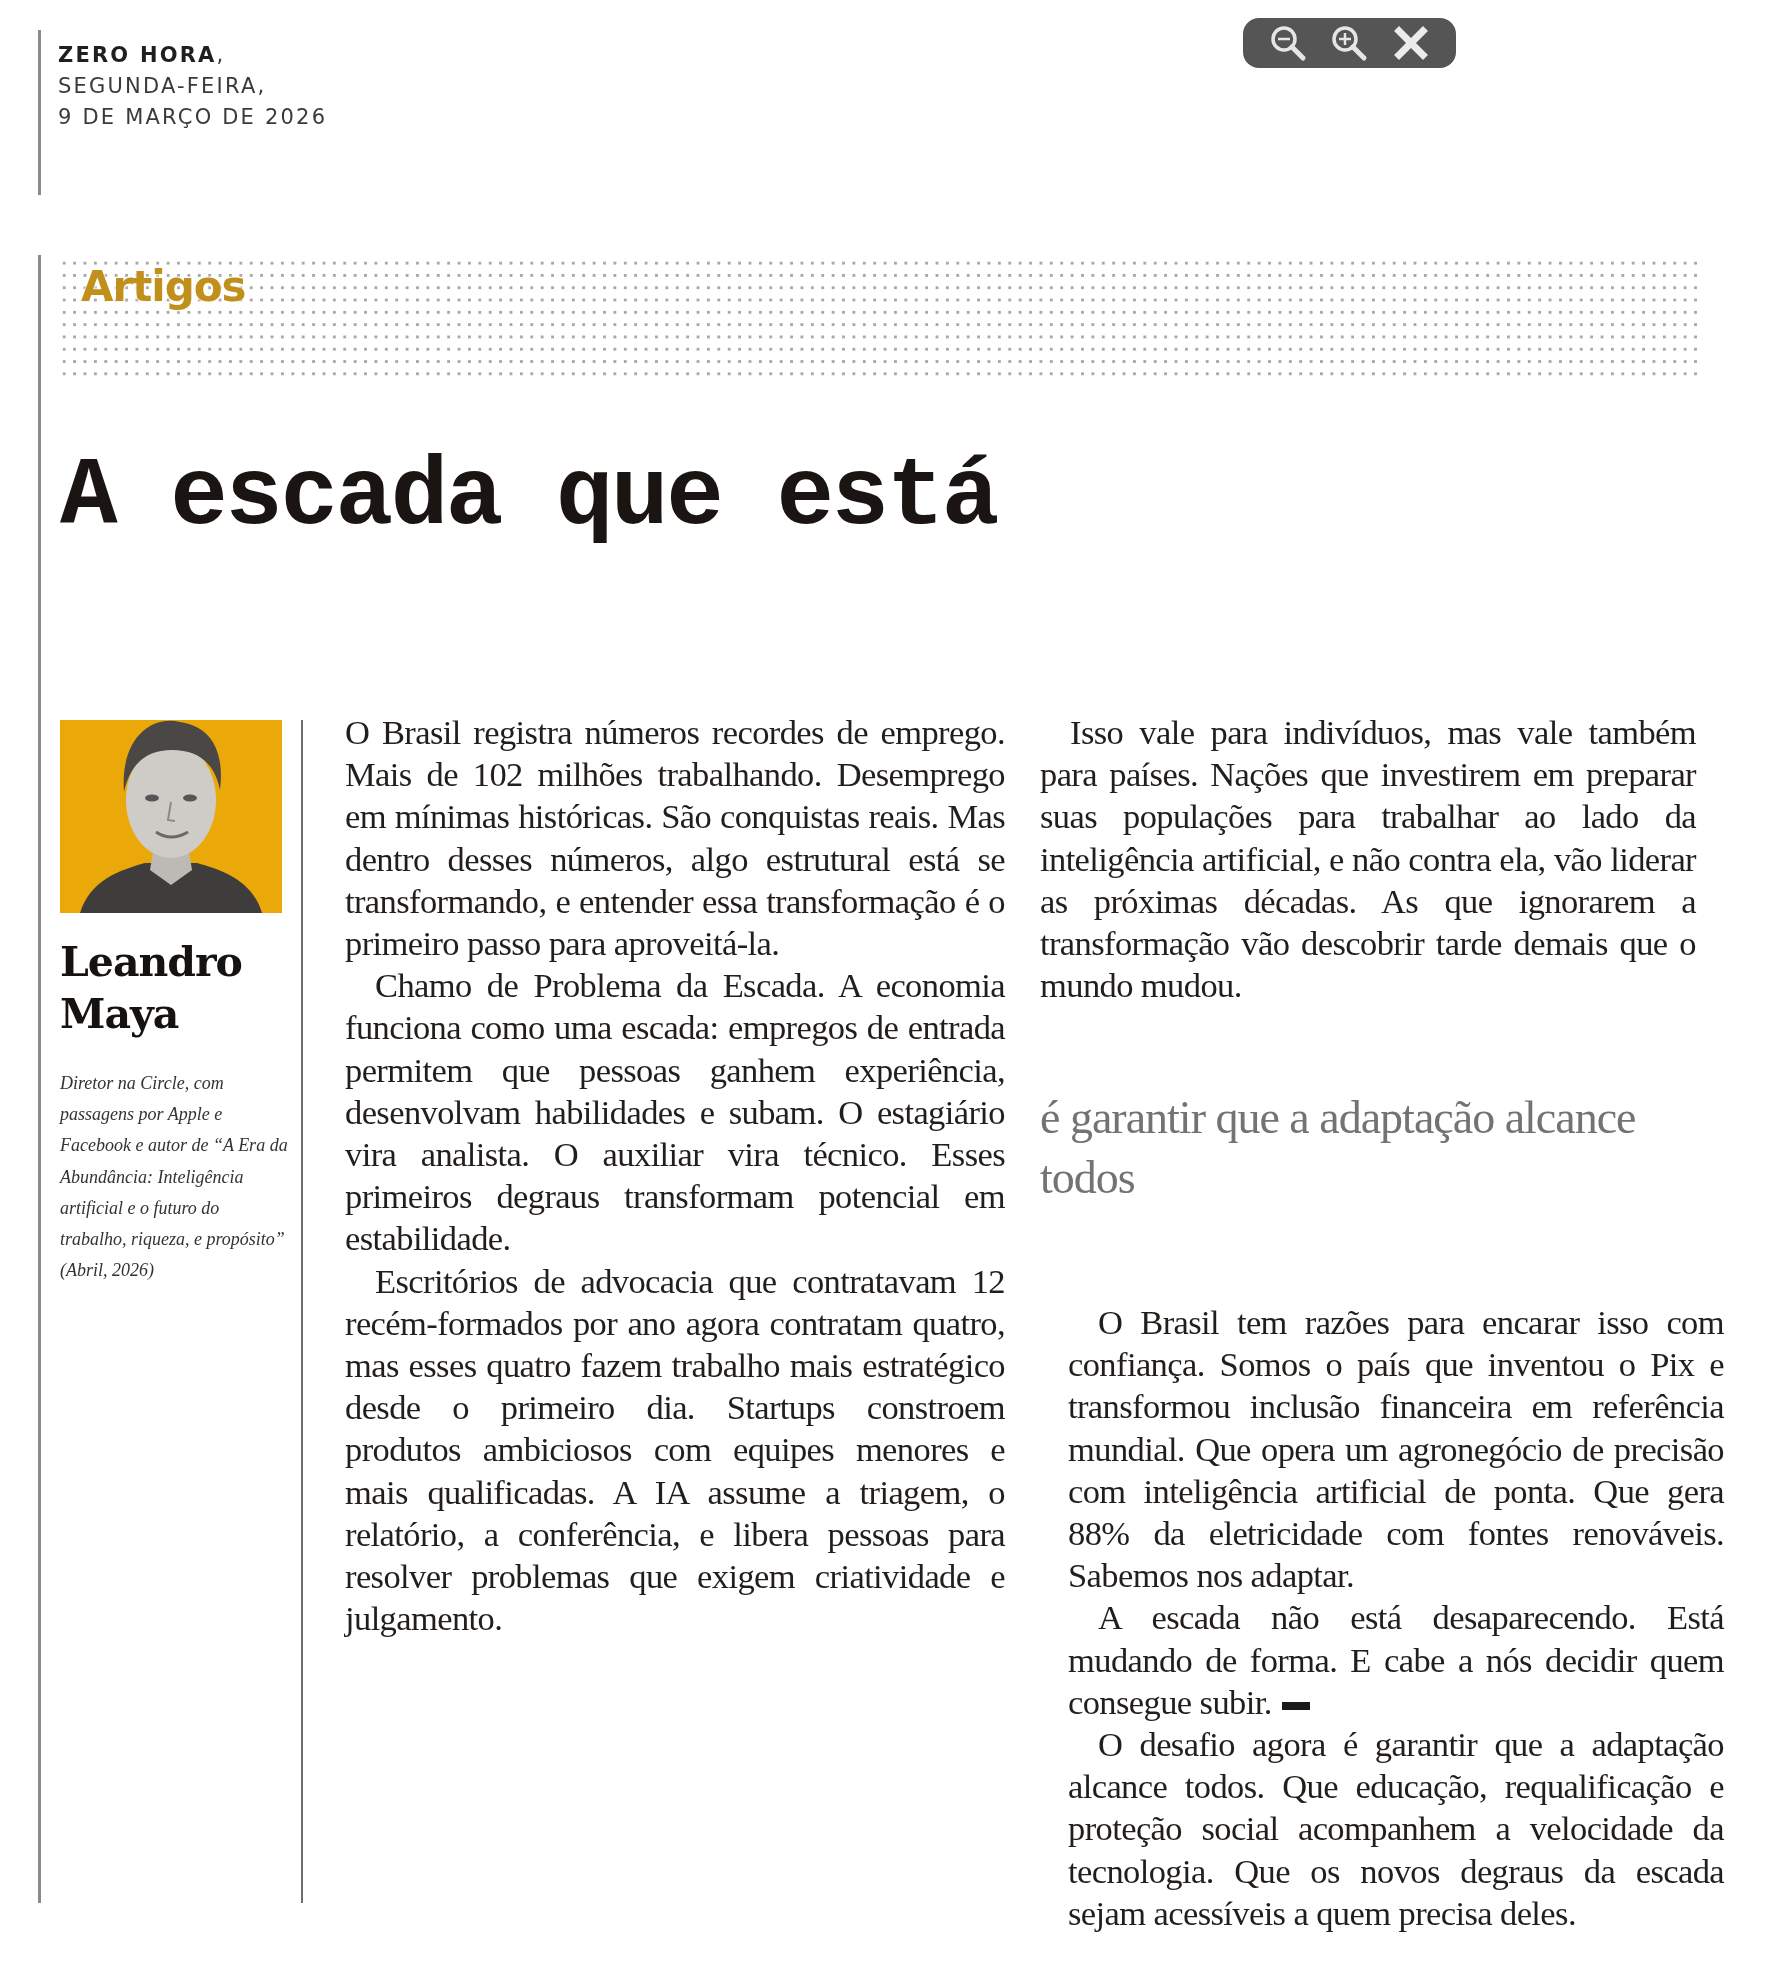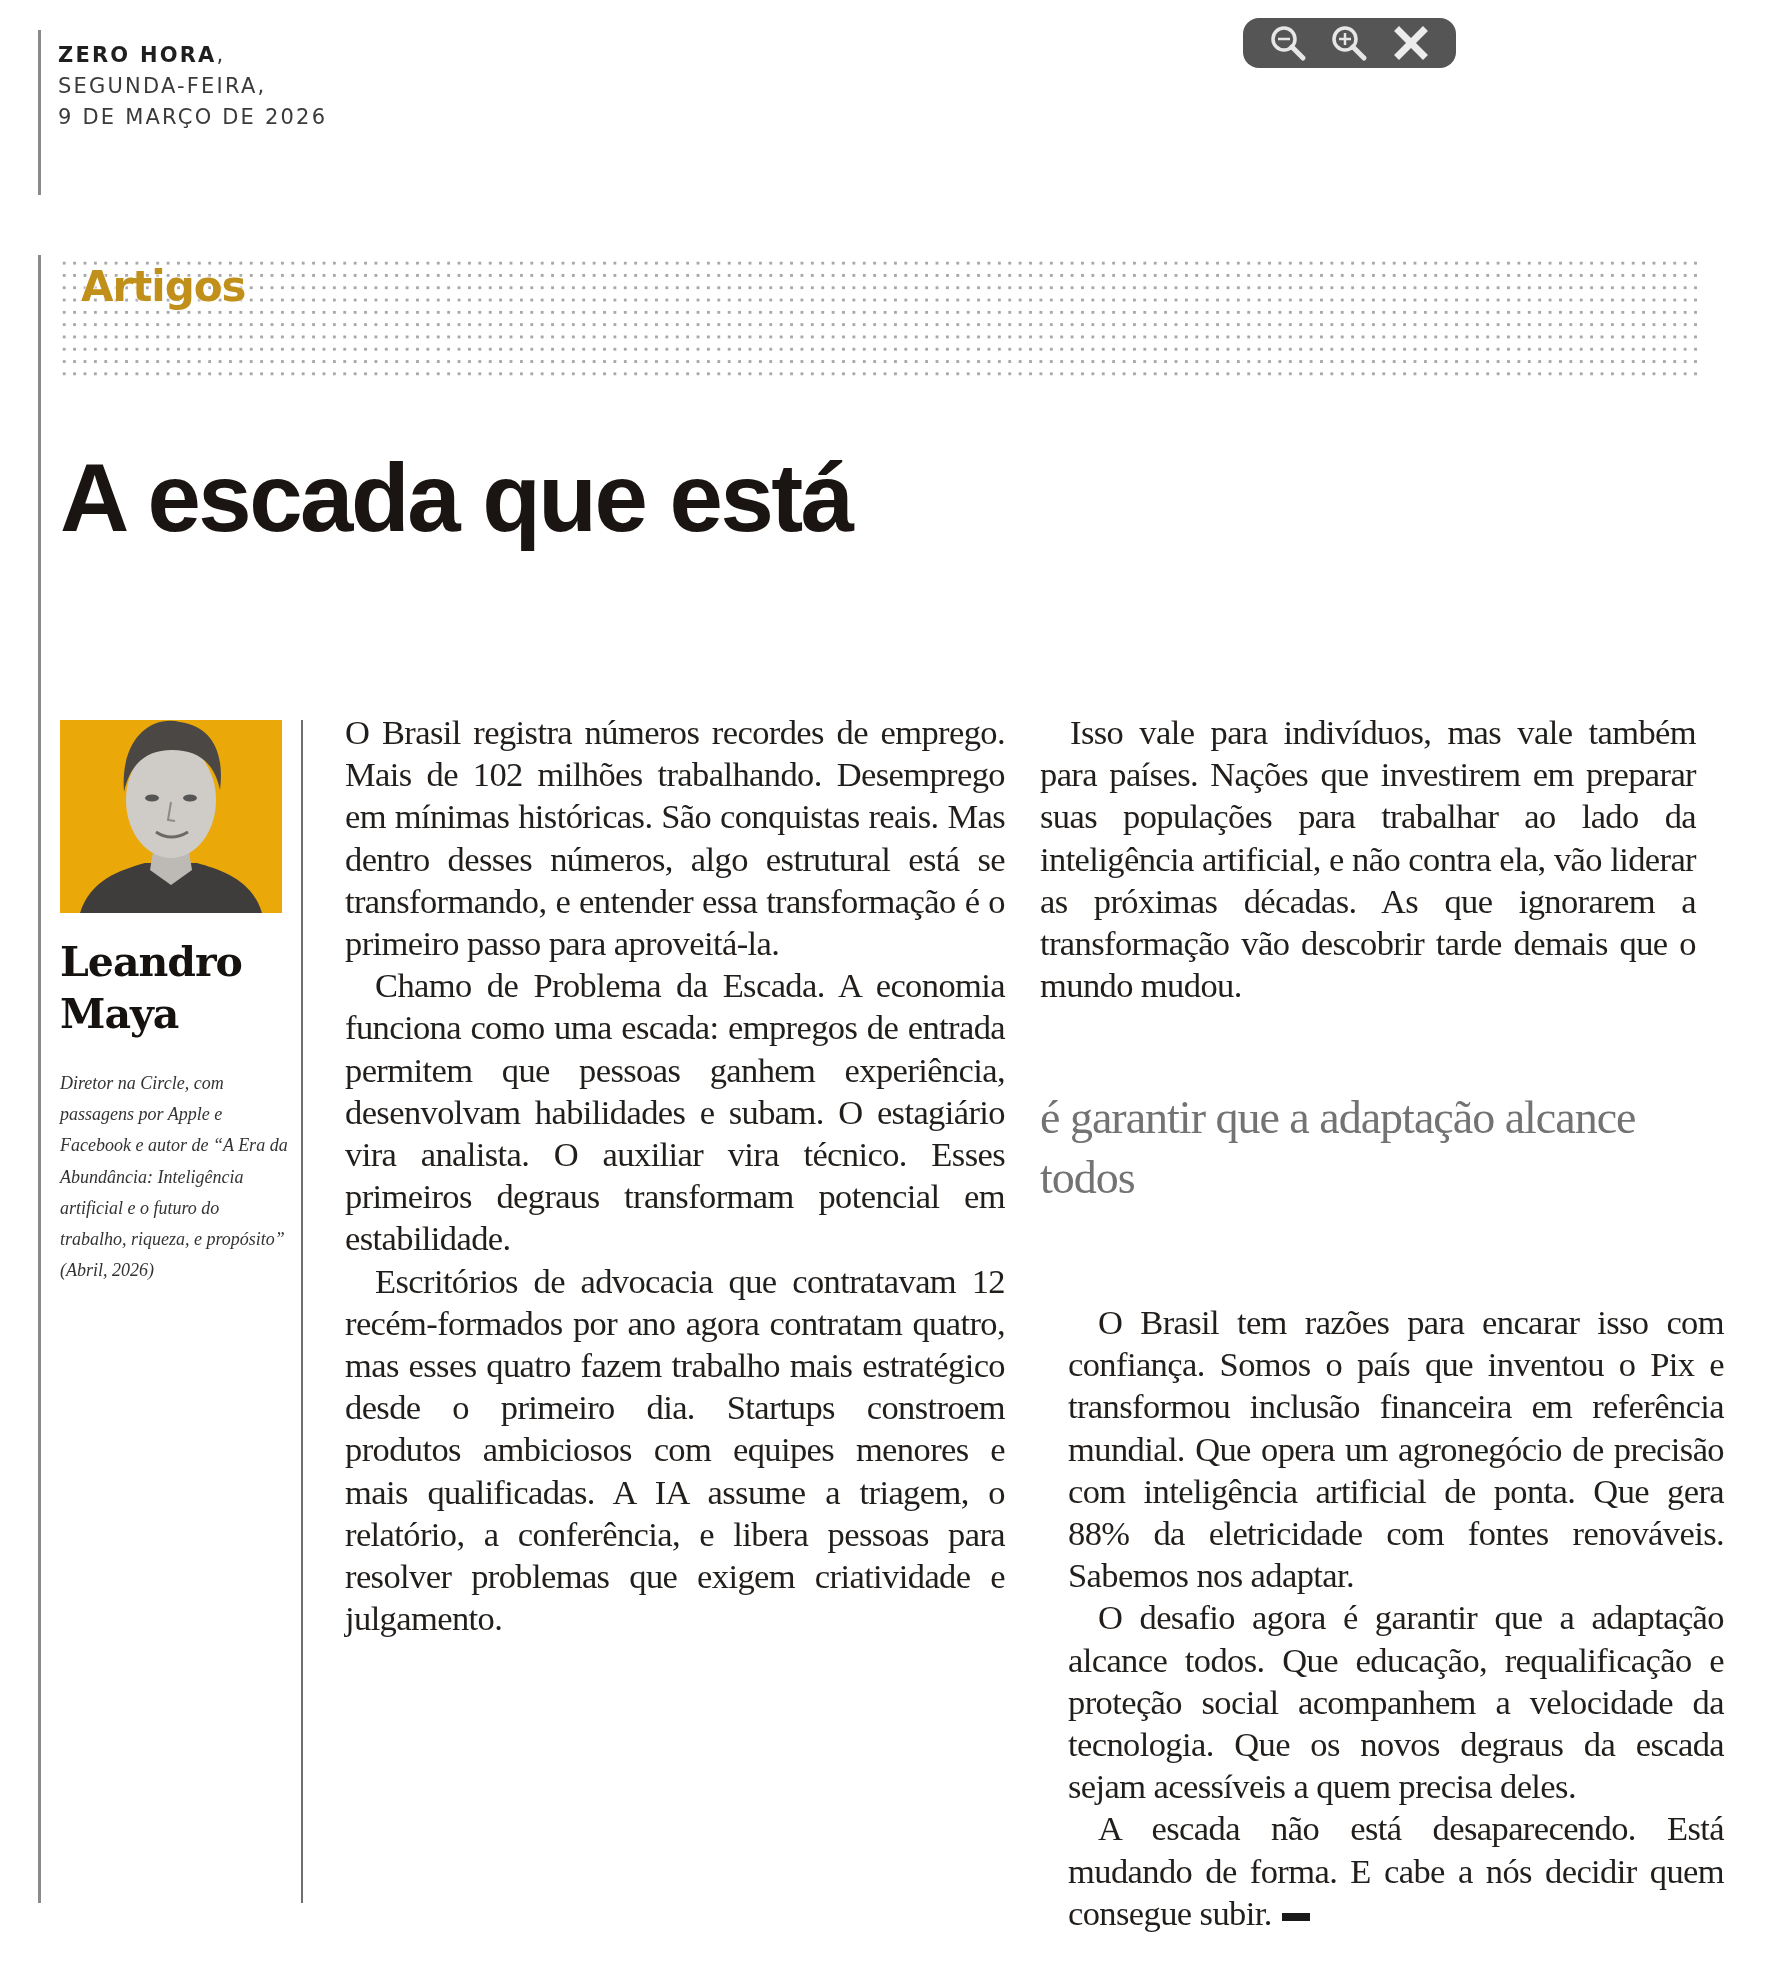--- a/index.html
+++ b/index.html
@@ -15,21 +15,21 @@
   .dateline .paper { font-weight: bold; color: #1f1f1f; }
 
   .zoombar { position: absolute; left: 1243px; top: 18px; width: 213px; height: 50px; background: #555555; border-radius: 16px; display: flex; align-items: center; justify-content: space-around; padding: 0 14px; }
   .zbtn { width: 46px; height: 44px; display: flex; align-items: center; justify-content: center; cursor: pointer; }
 
   .section-box { position: absolute; left: 57px; top: 255px; width: 1645px; height: 128px;
     background-image: radial-gradient(circle, #a8a8a8 1.6px, transparent 1.9px);
     background-size: 10.4px 12.3px; background-position: 2px 2px; }
   .section-label { position: absolute; left: 81px; top: 262px; font-family: "DejaVu Sans", sans-serif; font-weight: bold; font-size: 42px; letter-spacing: -1px; color: #c0901a; background: transparent; text-shadow: 0 0 3px #fff, 0 0 3px #fff; }
 
-  .headline { position: absolute; left: 60px; top: 448px; width: 1000px; font-family: Liberation Sans, sans-serif; font-size: 96px; line-height: 100px; letter-spacing: -2.5px; color: #1a1512; }
+  .headline { position: absolute; left: 60px; top: 448px; width: 1000px; font-family: Liberation Mono, monospace; font-size: 96px; line-height: 100px; letter-spacing: -2.5px; color: #1a1512; }
 
   .portrait { position: absolute; left: 60px; top: 720px; width: 222px; height: 193px; background: #eaa909; overflow: hidden; }
   .author-name { position: absolute; left: 60px; top: 936px; font-family: "DejaVu Serif", serif; font-weight: bold; font-size: 41px; line-height: 52px; letter-spacing: -1px; color: #161210; }
   .author-bio { position: absolute; left: 60px; top: 1068px; width: 230px; font-family: "Liberation Serif", serif; font-style: italic; font-size: 18px; line-height: 31.2px; color: #333; }
 
   .col { position: absolute; font-family: "Liberation Serif", serif; font-size: 34.5px; line-height: 42.2px; color: #221e1b; text-align: justify; letter-spacing: -0.6px; }
   .col1 { left: 345px; top: 711px; width: 660px; }
   .col2 { left: 1040px; top: 711px; width: 656px; }
   .col2b { left: 1068px; top: 1301px; width: 656px; }
   .col p { text-indent: 30px; }
@@ -112,15 +112,15 @@
 <div class="col col2">
   <p>Isso vale para indivíduos, mas vale também para países. Nações que investirem em preparar suas populações para trabalhar ao lado da inteligência artificial, e não contra ela, vão liderar as próximas décadas. As que ignorarem a transformação vão descobrir tarde demais que o mundo mudou.</p>
 </div>
 
 <div class="pull">
   <div class="pull-rest">é garantir que a adaptação alcance todos</div>
 </div>
 
 <div class="col col2b">
   <p>O Brasil tem razões para encarar isso com confiança. Somos o país que inventou o Pix e transformou inclusão financeira em referência mundial. Que opera um agronegócio de precisão com inteligência artificial de ponta. Que gera 88% da eletricidade com fontes renováveis. Sabemos nos adaptar.</p>
+  <p><span>A escada não está desaparecendo. Está mudando de forma. E cabe a nós decidir quem consegue subir.</span><span class="endmark"></span></p>
   <p>O desafio agora é garantir que a adaptação alcance todos. Que educação, requalificação e proteção social acompanhem a velocidade da tecnologia. Que os novos degraus da escada sejam acessíveis a quem precisa deles.</p>
-  <p><span>A escada não está desaparecendo. Está mudando de forma. E cabe a nós decidir quem consegue subir.</span><span class="endmark"></span></p>
 </div>
 
 </body></html>

